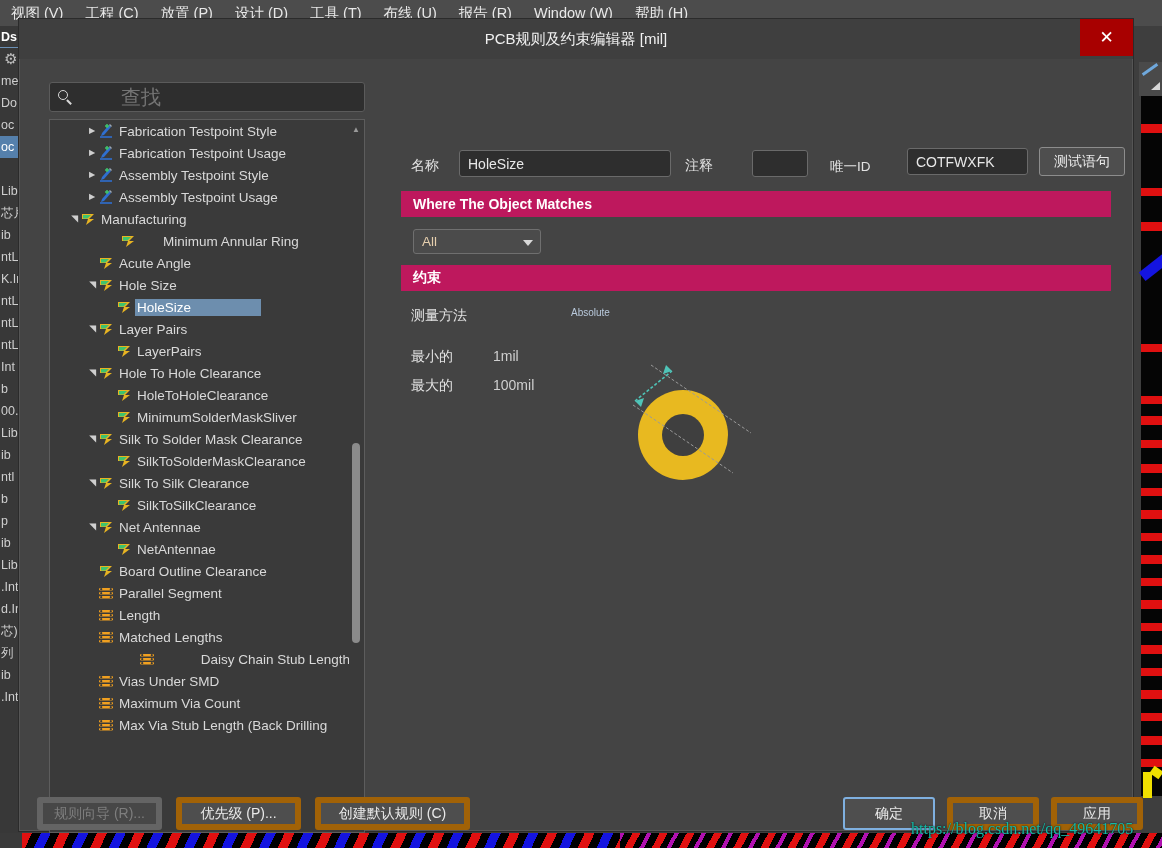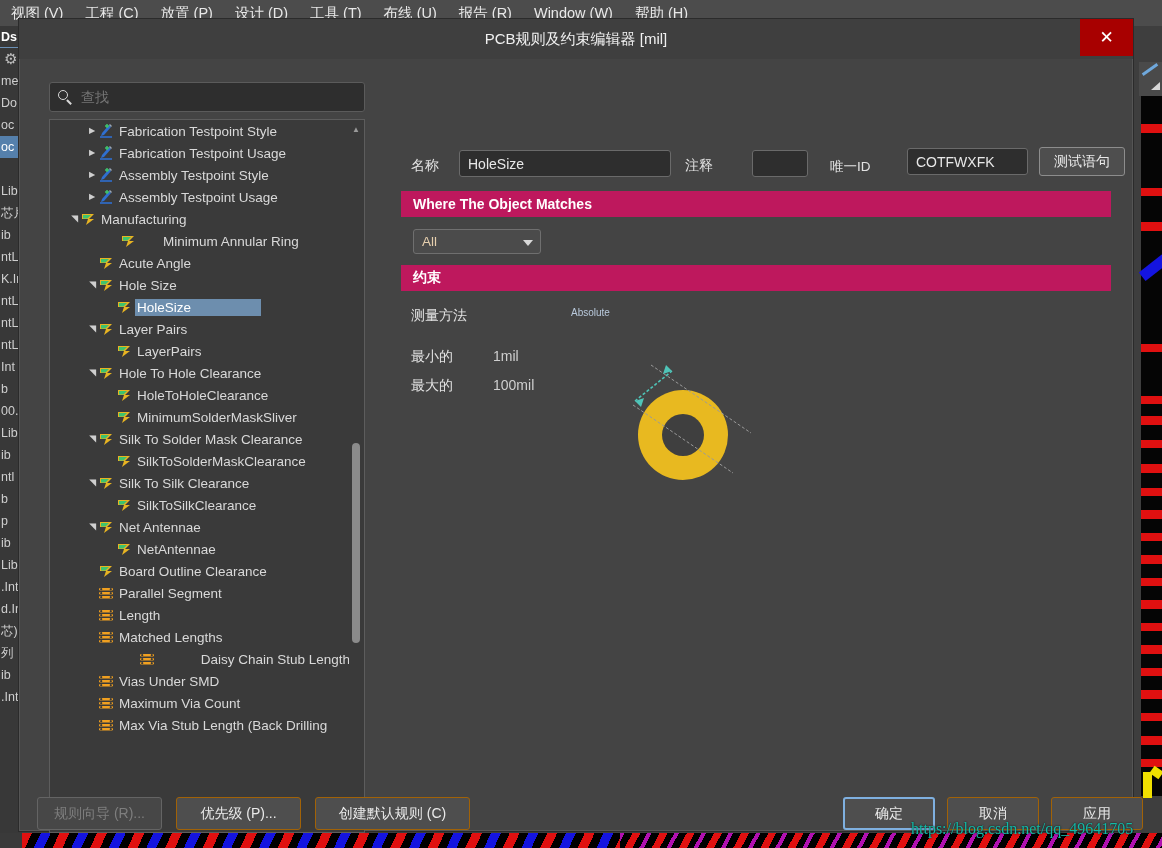--- a/index.html
+++ b/index.html
@@ -108,22 +108,23 @@
   #search-icon .ring {
     position:absolute; left:0; top:0; width:10px; height:10px;
     border:1.6px solid #d8d8d8; border-radius:50%;
   }
   #search-icon .handle {
     position:absolute; left:9px; top:9px; width:6px; height:1.8px;
     background:#d8d8d8; transform: rotate(45deg); transform-origin: left center;
   }
   #search-input {
     background: transparent; border: none; outline: none;
-    color: #ec4899; font-size: 14px; width: 100%;
+    color: #ec4899; font-size: 20px; width: 100%;
     font-family: "Liberation Sans", sans-serif;
+    margin-left: 40px;
   }
 
   
   #tree-panel {
     position: absolute; left: 16px; top: 56px; width: 316px; height: 714px;
     background: #3a3a3a; border: 1px solid #5d5d5d; overflow: hidden;
   }
   #tree-scroll { position: absolute; left: 0; top: 0; width: 300px; height: 712px; overflow: hidden; }
   .trow {
     height: 22px; display: flex; align-items: center;
@@ -210,21 +211,21 @@
   #min-value { position: absolute; left: 110px; top: 267px; color: #cfcfcf; font-size: 14px; }
   #max-label { position: absolute; left: 28px; top: 296px; }
   #max-value { position: absolute; left: 110px; top: 296px; color: #cfcfcf; font-size: 14px; }
 
   #hole-graphic { position: absolute; left: 232px; top: 262px; width: 160px; height: 150px; }
 
   
   #btn-row { position: absolute; left: 14px; top: 778px; width: 1088px; height: 36px; }
   .btn {
     position: absolute; top: 0; height: 33px;
-    background: #4e4e4e; border: 1px solid #a16207; border-radius: 3px;
+    background: #4e4e4e; border: 6px solid #a16207; border-radius: 3px;
     color: #eaeaea; font-size: 14px; cursor: pointer;
     display: flex; align-items: center; justify-content: center;
   }
   .btn.disabled { color: #7e7e7e; border-color: #646464; background: #474747; cursor: default; }
   .btn.primary { border: 2px solid #7fb0e0; }
   #btn-wizard { left: 4px; width: 125px; }
   #btn-priority { left: 143px; width: 125px; }
   #btn-default { left: 282px; width: 155px; }
   #btn-ok { left: 810px; width: 92px; }
   #btn-cancel { left: 914px; width: 92px; }

